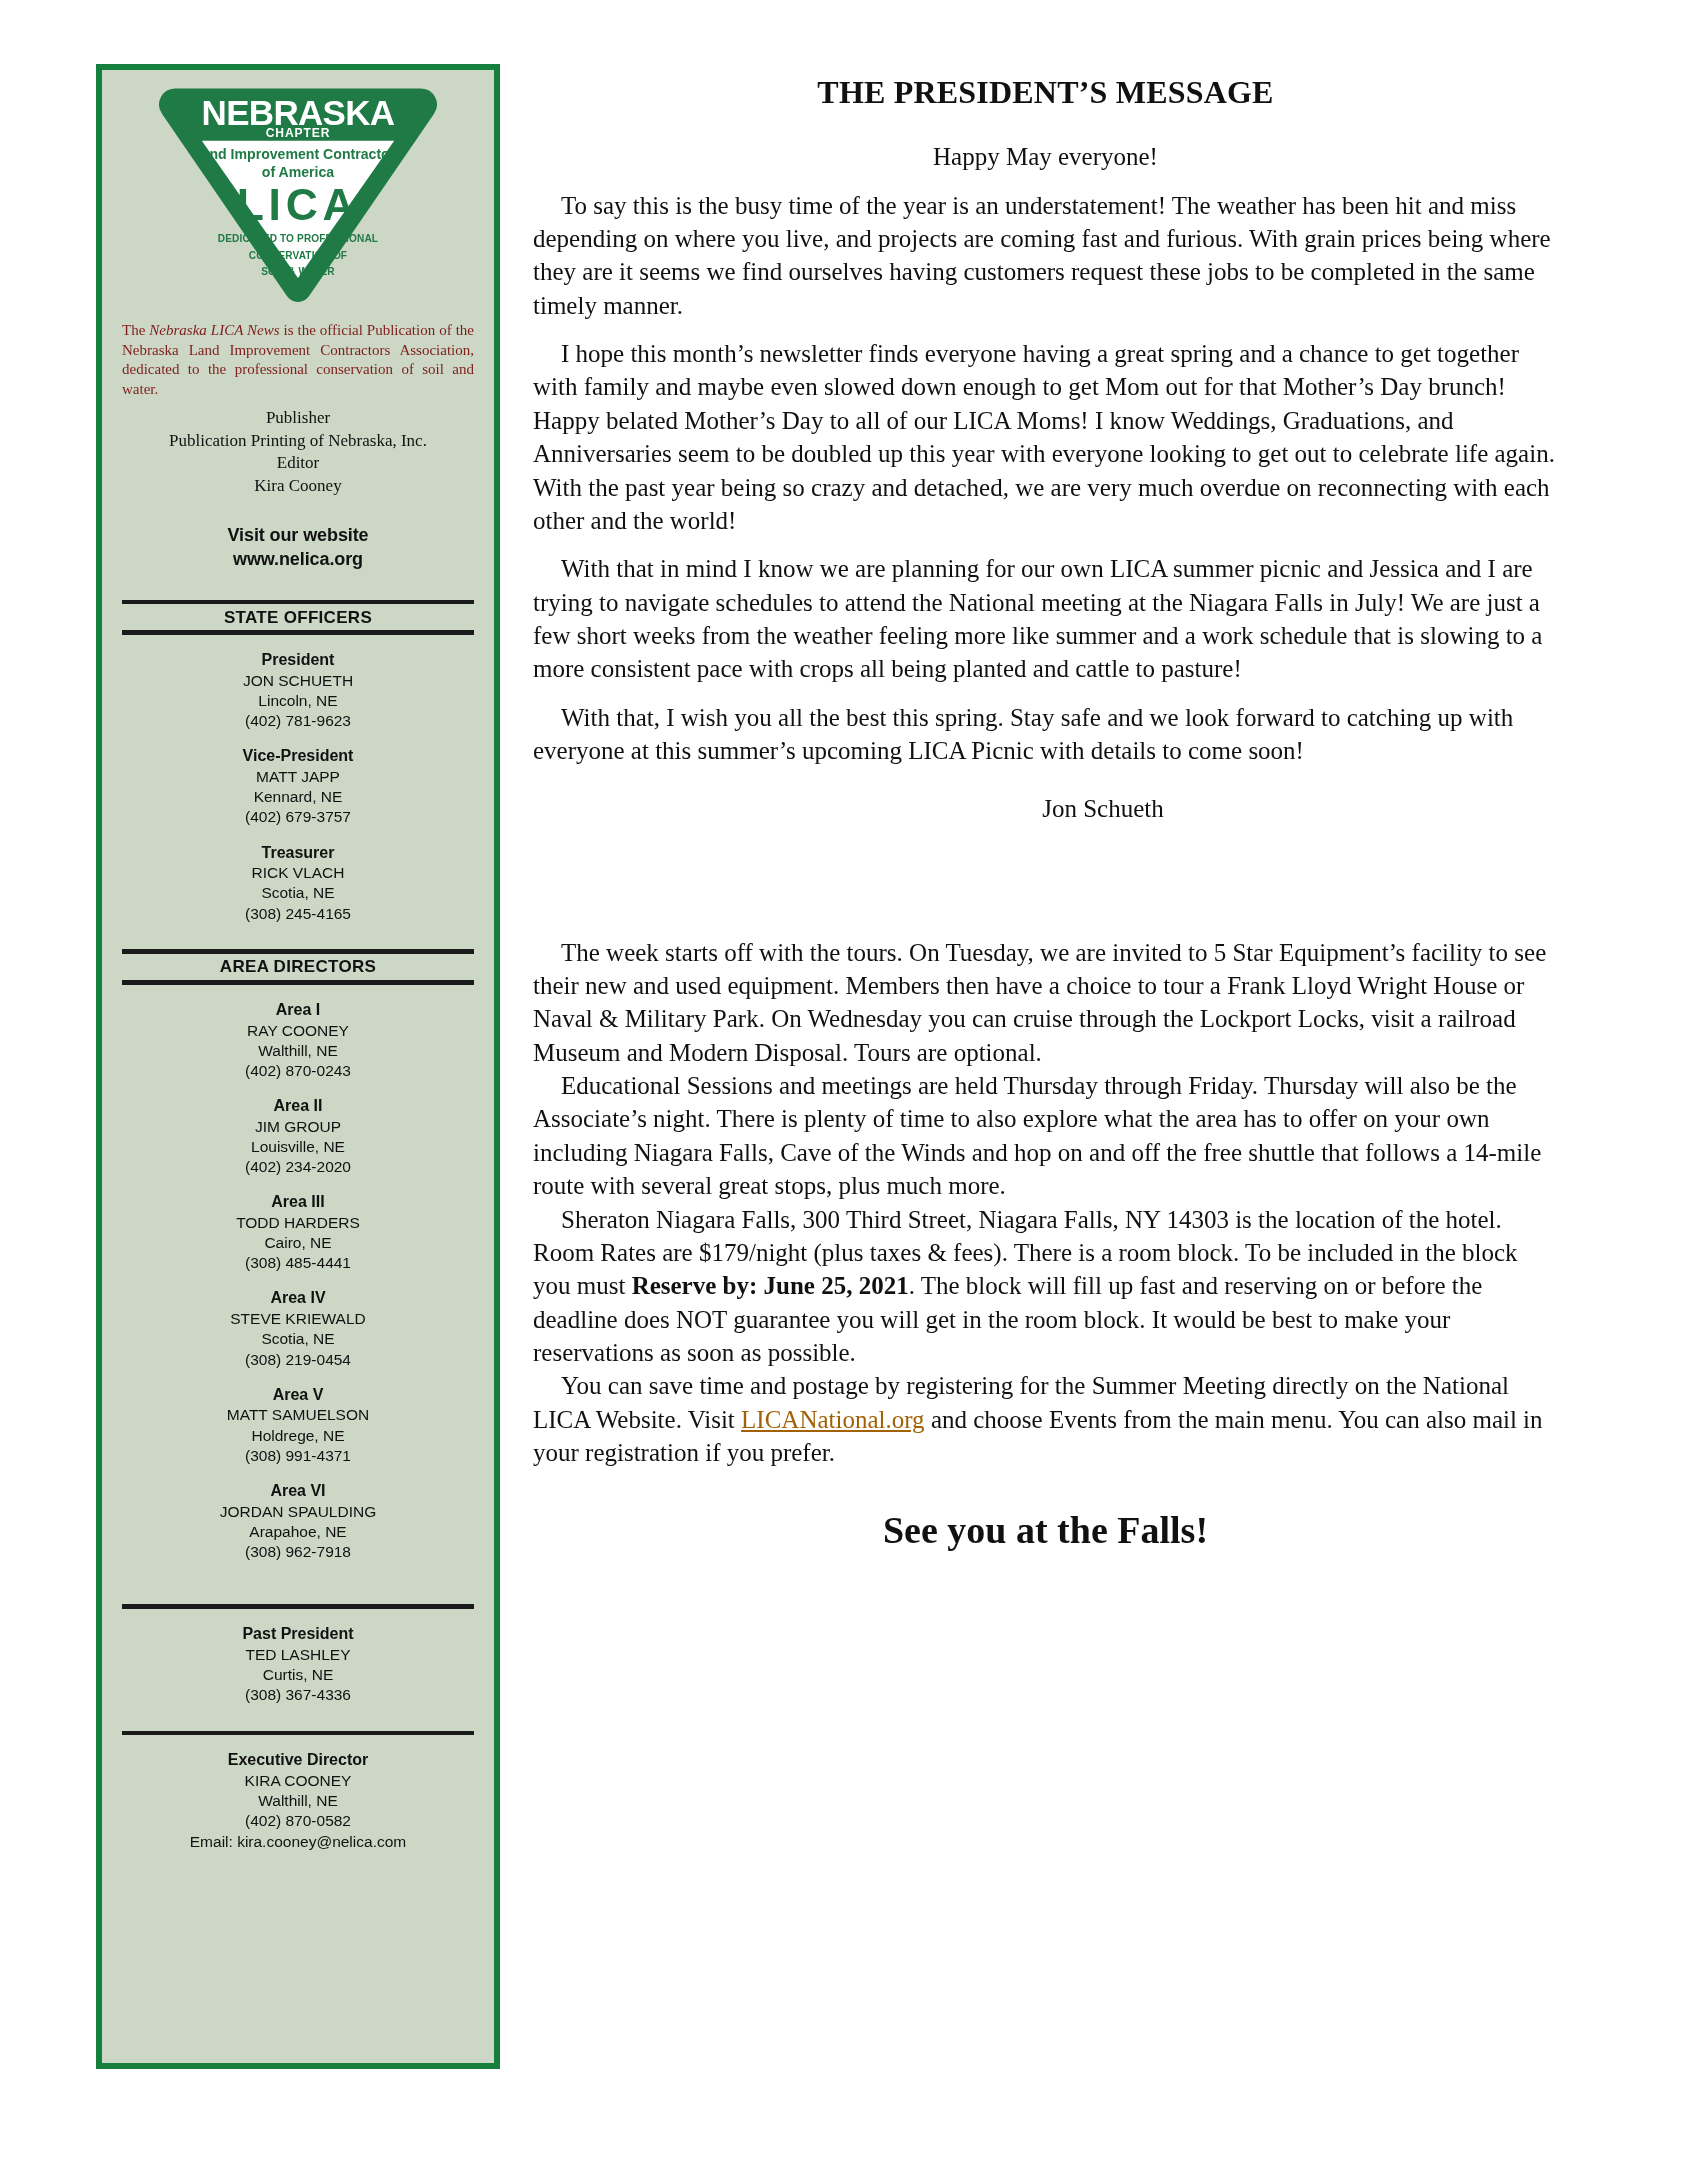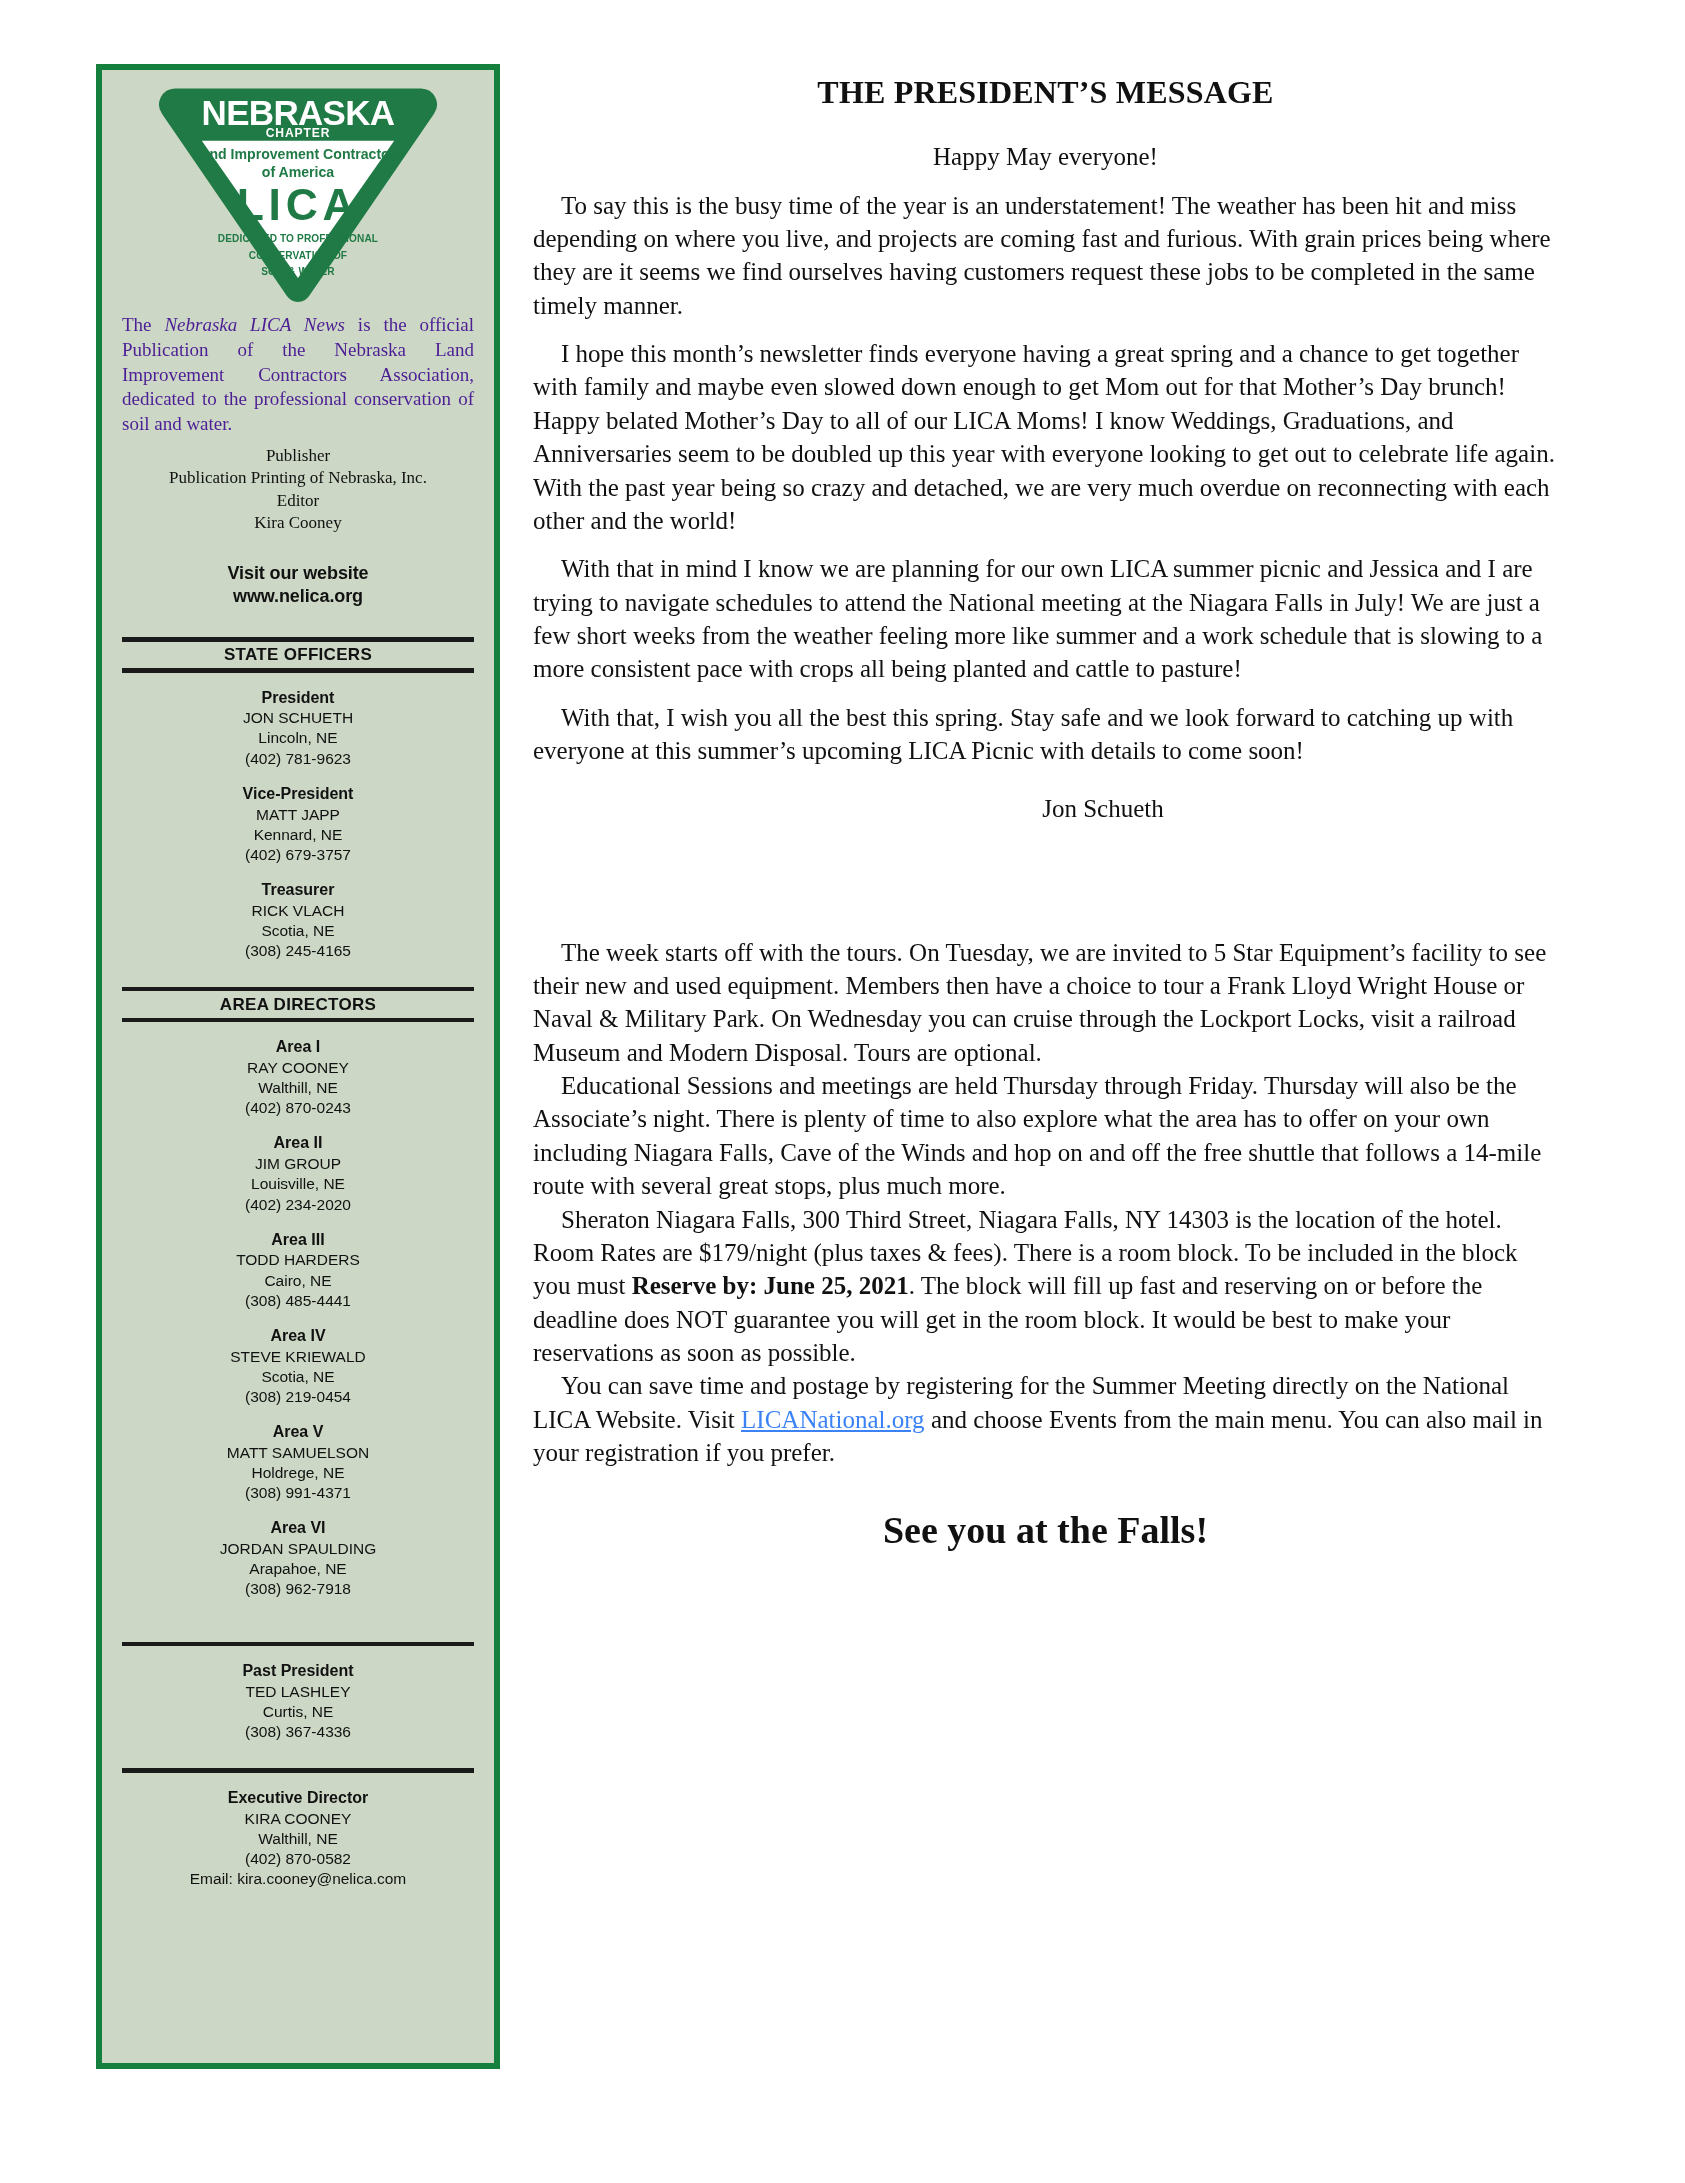--- a/index.html
+++ b/index.html
@@ -45,26 +45,26 @@
   }
   .logo {
     position: relative;
     width: 290px;
     height: 222px;
   }
   .logo svg { display: block; width: 100%; height: 100%; }
 
   
   .blurb {
-    margin-top: 8px;
-    font-family: "Liberation Serif", serif;
-    font-size: 19px;
+    margin-top: 16px;
+    font-family: "Liberation Serif", serif;
+    font-size: 15px;
     line-height: 1.30;
     text-align: justify;
-    color: #4c1d95;
+    color: #7f1d1d;
   }
   .blurb .ital { font-style: italic; }
 
   .credit {
     text-align: center;
     font-family: "Liberation Serif", serif;
     font-size: 17px;
     line-height: 1.32;
     margin-top: 8px;
   }
@@ -163,21 +163,21 @@
     text-align: center;
     font-size: 25px;
     margin: 27px 0 0 0;
     padding-left: 115px;
   }
   .gap-a { height: 73px; }
   .gap-b { height: 40px; }
   .gap-c { height: 38px; }
   b.strong { font-weight: bold; }
   a.link {
-    color: #3b82f6;
+    color: #a16207;
   }
 </style>
 </head>
 <body>
 
 <div class="page">
 
   <aside class="sidebar">
 
     <div class="logo-wrap">

